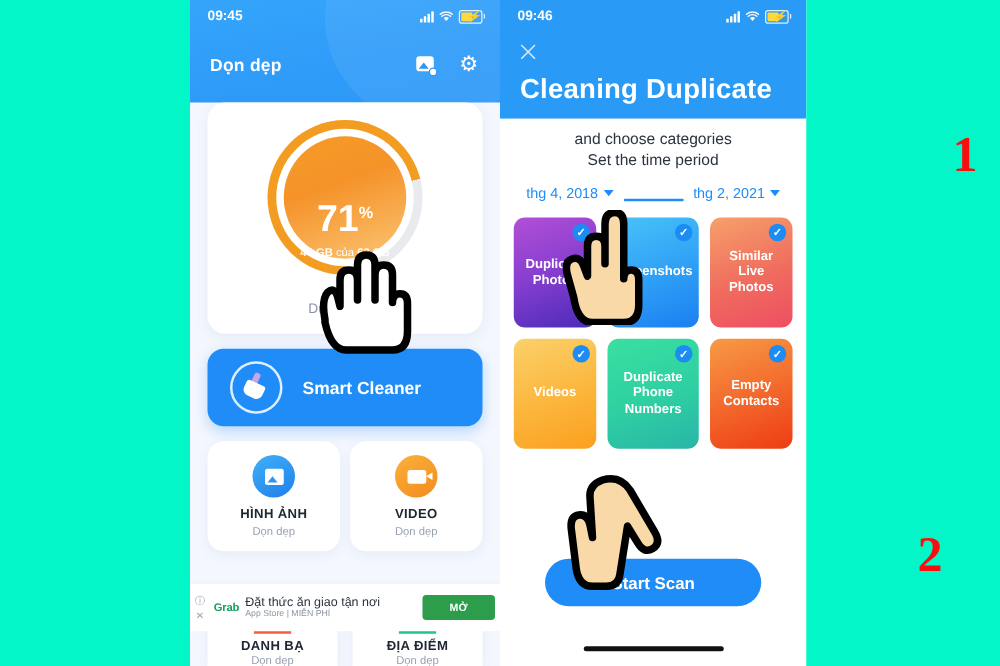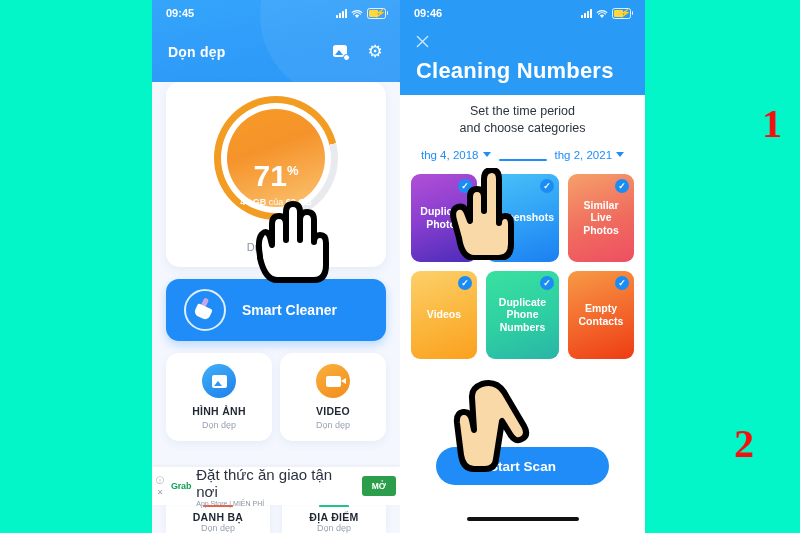--- a/index.html
+++ b/index.html
@@ -85,23 +85,23 @@
   .ic-cam:after{content:"";position:absolute;right:-5px;top:2px;width:0;height:0;
     border-top:3.5px solid transparent;border-bottom:3.5px solid transparent;border-right:5px solid #fff;}
   .tile-t{font-size:10.5px;font-weight:bold;color:#1F2733;letter-spacing:.3px;}
   .tile-s{font-size:9px;color:#98A1B2;}
 
   .ad{position:absolute;left:0;right:0;bottom:28px;background:#fff;height:38px;display:flex;align-items:center;
     padding:0 4px 0 2px;box-sizing:border-box;gap:5px;box-shadow:0 -1px 4px rgba(0,0,0,.05);}
   .ad-meta{display:flex;flex-direction:column;align-items:center;justify-content:center;width:12px;gap:2px;color:#9AA3B2;font-size:8px;}
   .ad-brand{color:#12A05A;font-size:9px;font-weight:bold;letter-spacing:-.2px;}
   .ad-text{flex:1;display:flex;flex-direction:column;justify-content:center;}
-  .ad-t1{font-size:15px;color:#2B3340;}
+  .ad-t1{font-size:10px;color:#2B3340;}
   .ad-t2{font-size:7px;color:#8B93A3;}
-  .ad-btn{background:#2C9E4B;color:#fff;font-size:8.5px;font-weight:bold;border-radius:3px;padding:5px 10px;}
+  .ad-btn{background:#2C9E4B;color:#fff;font-size:8.5px;font-weight:bold;border-radius:3px;padding:5px 22px;}
 
   .bottom-tiles{position:absolute;left:14px;right:14px;bottom:0;height:44px;display:flex;gap:12px;}
   .btile{flex:1;background:#fff;border-radius:13px 13px 0 0;box-shadow:0 3px 9px rgba(60,90,150,.07);
     display:flex;flex-direction:column;align-items:center;padding-top:3px;box-sizing:border-box;position:relative;overflow:hidden;}
   .btile .cap{width:30px;height:15px;border-radius:15px 15px 0 0;margin-bottom:4px;}
   .cap.red{background:#F4603E;} .cap.green{background:#22C58B;}
   .btile-t{font-size:10.5px;font-weight:bold;color:#1F2733;letter-spacing:.3px;}
   .btile-s{font-size:9px;color:#98A1B2;}
 
   
@@ -274,27 +274,27 @@
             <i class="bolt">⚡</i>
           </span>
       </span>
     </div>
 
     <span class="r-close" style="font-size:0;">
       <svg viewBox="0 0 20 20" width="17" height="17" aria-hidden="true">
           <path d="M4 4 L16 16 M16 4 L4 16" stroke="#CFE6FC" stroke-width="1.6" stroke-linecap="round"></path>
         </svg>
     </span>
-    <span class="r-title">Cleaning Numbers</span>
+    <span class="r-title">Cleaning Duplicate</span>
 
     <div class="r-body">
 
       <div class="r-lead">
+        <div>and choose categories</div>
         <div>Set the time period</div>
-        <div>and choose categories</div>
       </div>
 
       <div class="daterow">
         <span class="dpick">
           <span>thg 4, 2018</span>
           <i class="caret"></i>
         </span>
         <span class="dline"></span>
         <span class="dpick">
           <span>thg 2, 2021</span>

